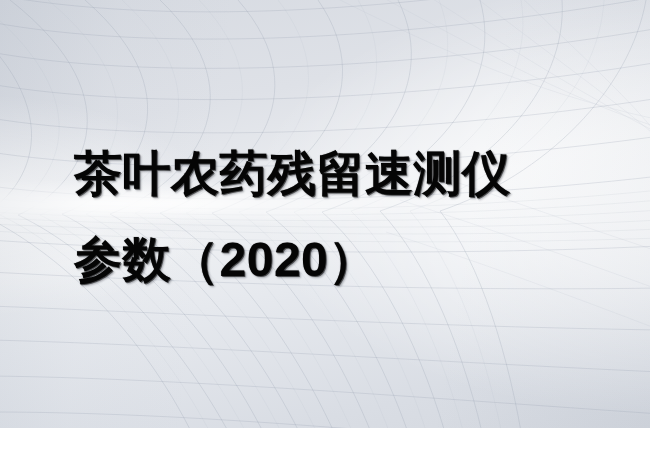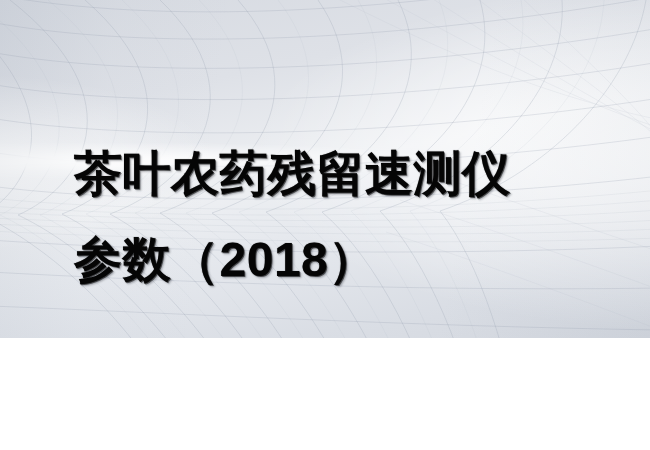--- a/index.html
+++ b/index.html
@@ -4,21 +4,21 @@
 <title>茶叶农药残留速测仪参数（2023）</title>
 <style>
   html, body {
     margin: 0;
     padding: 0;
     background: #ffffff;
   }
   #stage {
     position: relative;
     width: 650px;
-    height: 338px;
+    height: 428px;
     overflow: hidden;
     font-family: "Liberation Sans", "DejaVu Sans", sans-serif;
     background: #e2e5ea;
   }
 
   
   .bg-layer {
     position: absolute;
     inset: 0;
     width: 100%;
@@ -152,16 +152,16 @@
       <path d="M 386 232 C 474 260, 566 294, 660 330"></path>
     </g>
   </svg>
 
   <div class="bg-layer bg-streak"></div>
 
   <div class="bg-layer bg-bands"></div>
 
   <div class="title-block">
     <div class="title-line">茶叶农药残留速测仪</div>
-    <div class="title-line">参数（2018）</div>
+    <div class="title-line">参数（2020）</div>
   </div>
 
 </div>
 
 </body></html>

